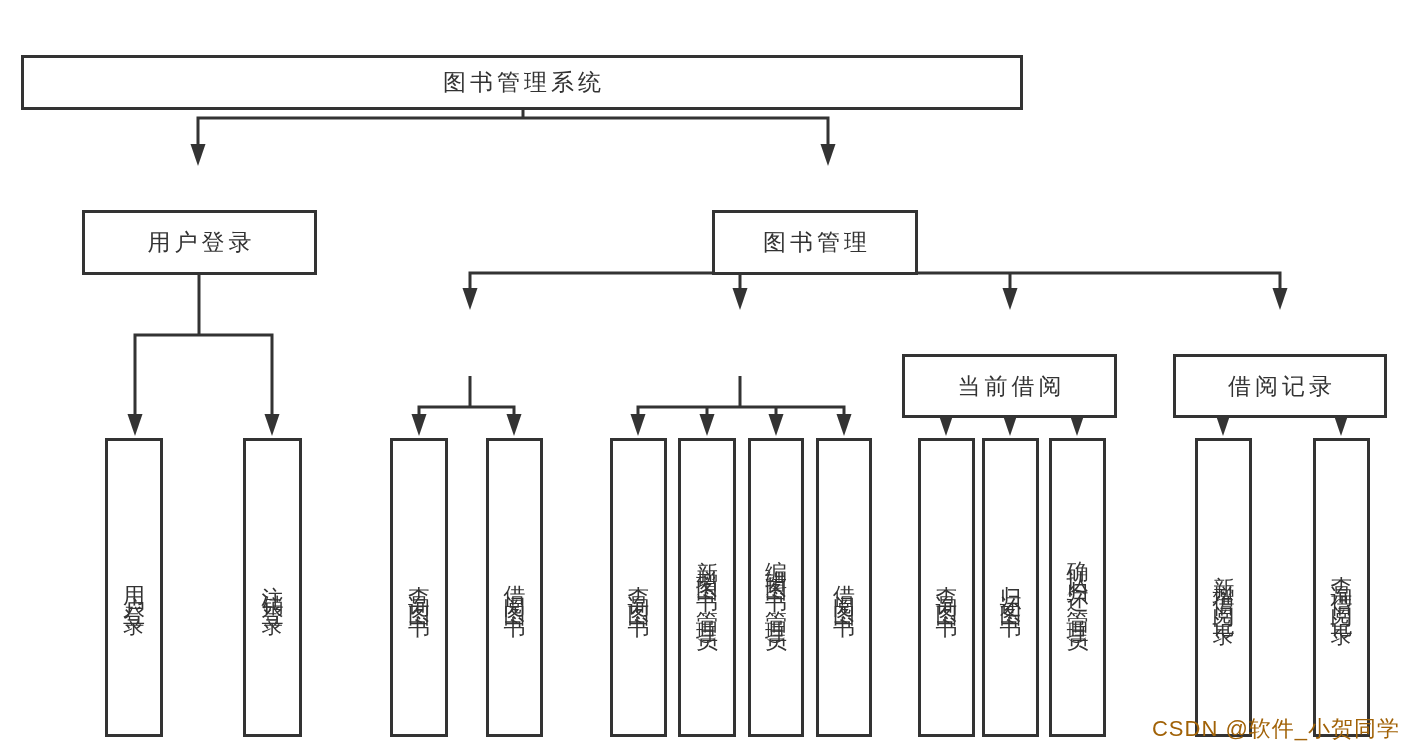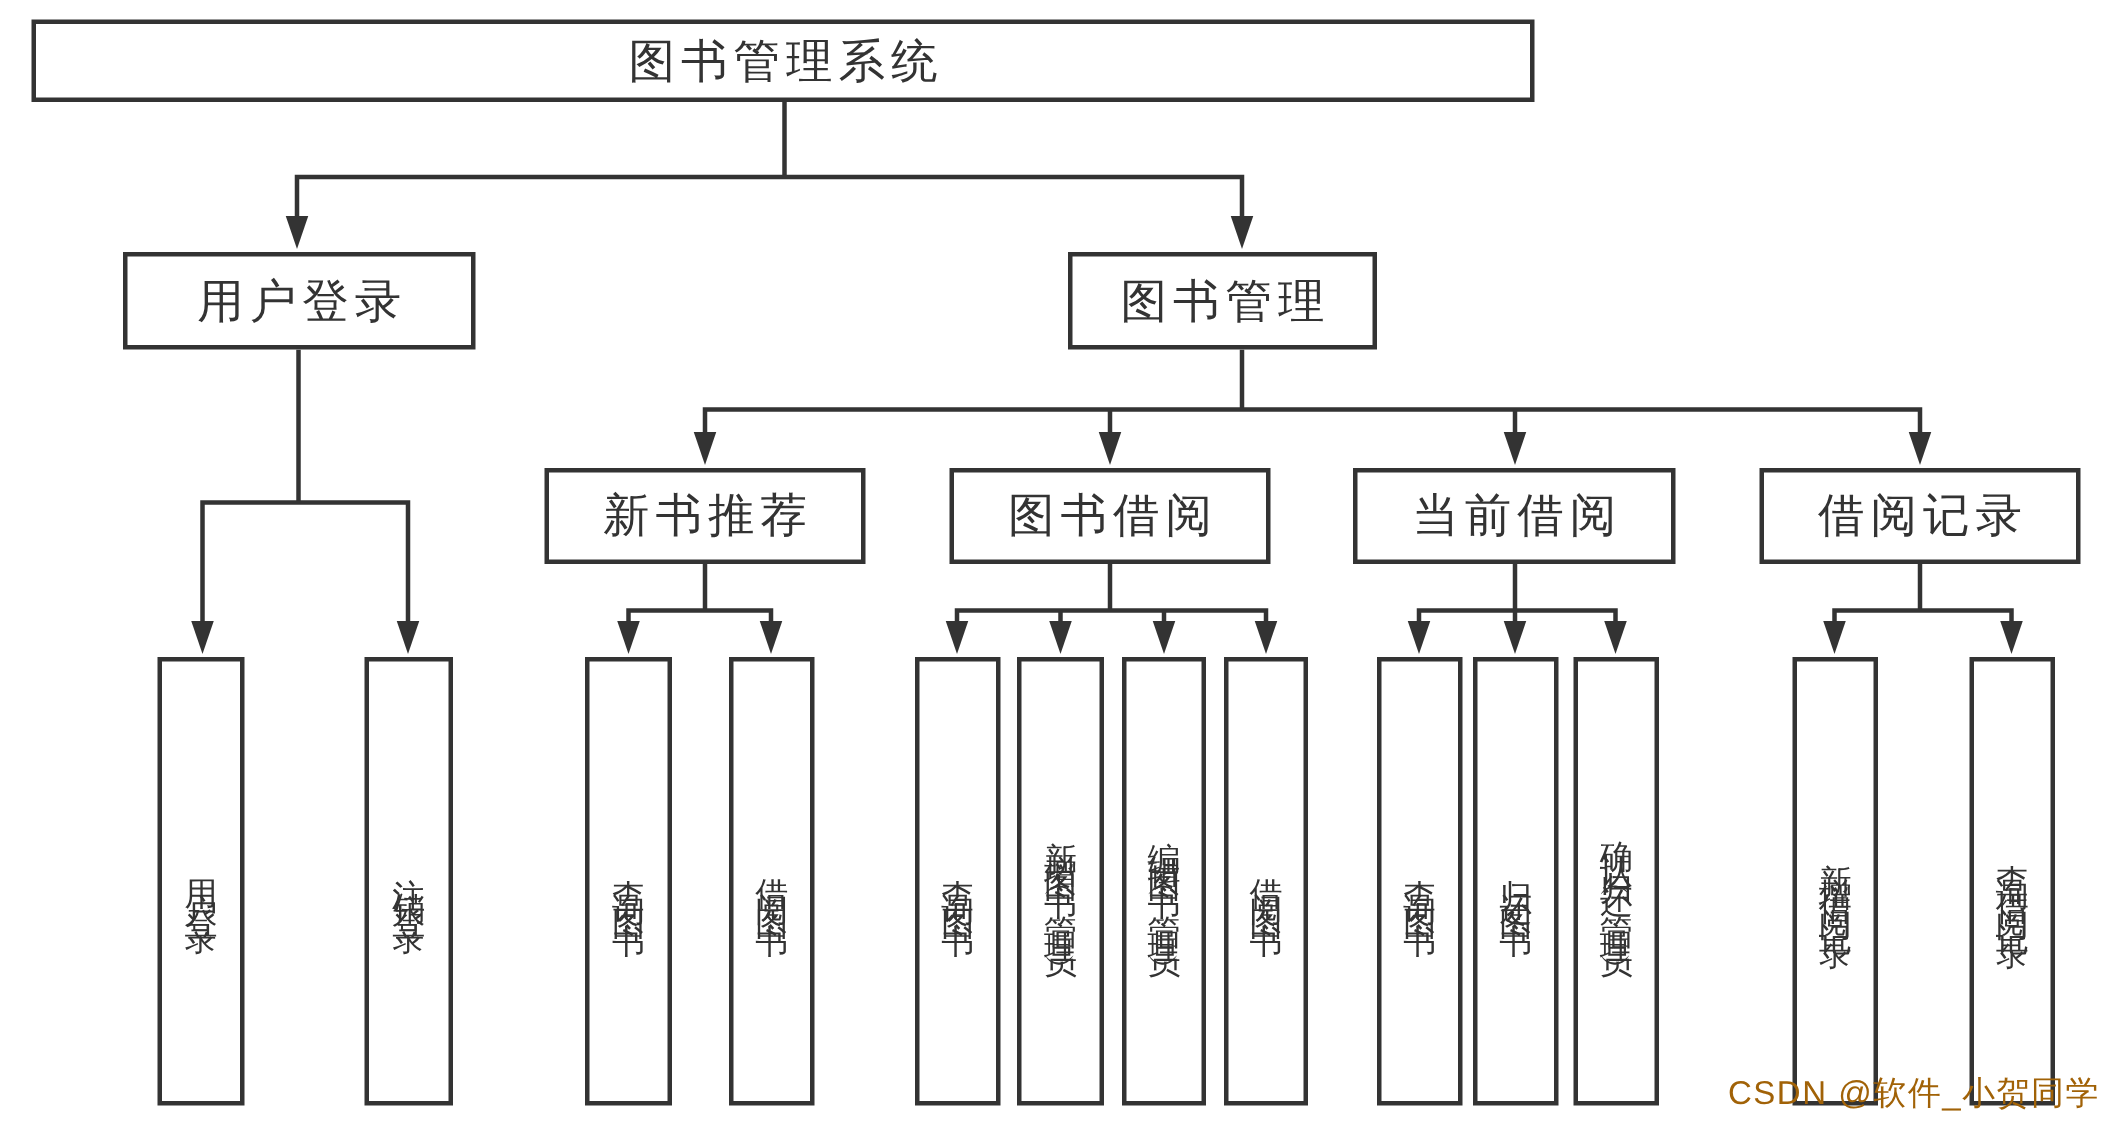--- a/index.html
+++ b/index.html
@@ -39,24 +39,25 @@
     box-sizing: border-box;
     border: 3px solid #333333;
     background: #ffffff;
     display: flex;
     align-items: center;
     justify-content: center;
     z-index: 2;
     color: #333333;
   }
   .node.h {
-    font-size: 31px;
+    font-size: 23px;
     letter-spacing: 4px;
     text-indent: 4px;
     white-space: nowrap;
+    margin-top: 42px;
   }
   .vtext {
     writing-mode: vertical-rl;
     text-orientation: mixed;
     font-size: 22px;
     letter-spacing: 10px;
     color: #333333;
     line-height: 1;
   }
   .watermark {
@@ -135,22 +136,20 @@
       <polygon points="1223,436 1215.5,414 1230.5,414"></polygon>
       <polygon points="1341,436 1333.5,414 1348.5,414"></polygon>
     </g>
   </svg>
 
   <div class="node h" style="left:21px; top:13px; width:1002px; height:55px">图书管理系统</div>
 
   <div class="node h" style="left:82px; top:168px; width:235px; height:65px">用户登录</div>
   <div class="node h" style="left:712px; top:168px; width:206px; height:65px">图书管理</div>
 
-  <div class="node h" style="left:363px; top:312px; width:214px; height:64px">新书推荐</div>
-  <div class="node h" style="left:633px; top:312px; width:214px; height:64px">图书借阅</div>
   <div class="node h" style="left:902px; top:312px; width:215px; height:64px">当前借阅</div>
   <div class="node h" style="left:1173px; top:312px; width:214px; height:64px">借阅记录</div>
 
   <div class="node" style="left:105px; top:438px; width:58px; height:299px">
     <span class="vtext">用户登录</span>
   </div>
   <div class="node" style="left:243px; top:438px; width:59px; height:299px">
     <span class="vtext">注销登录</span>
   </div>
 

